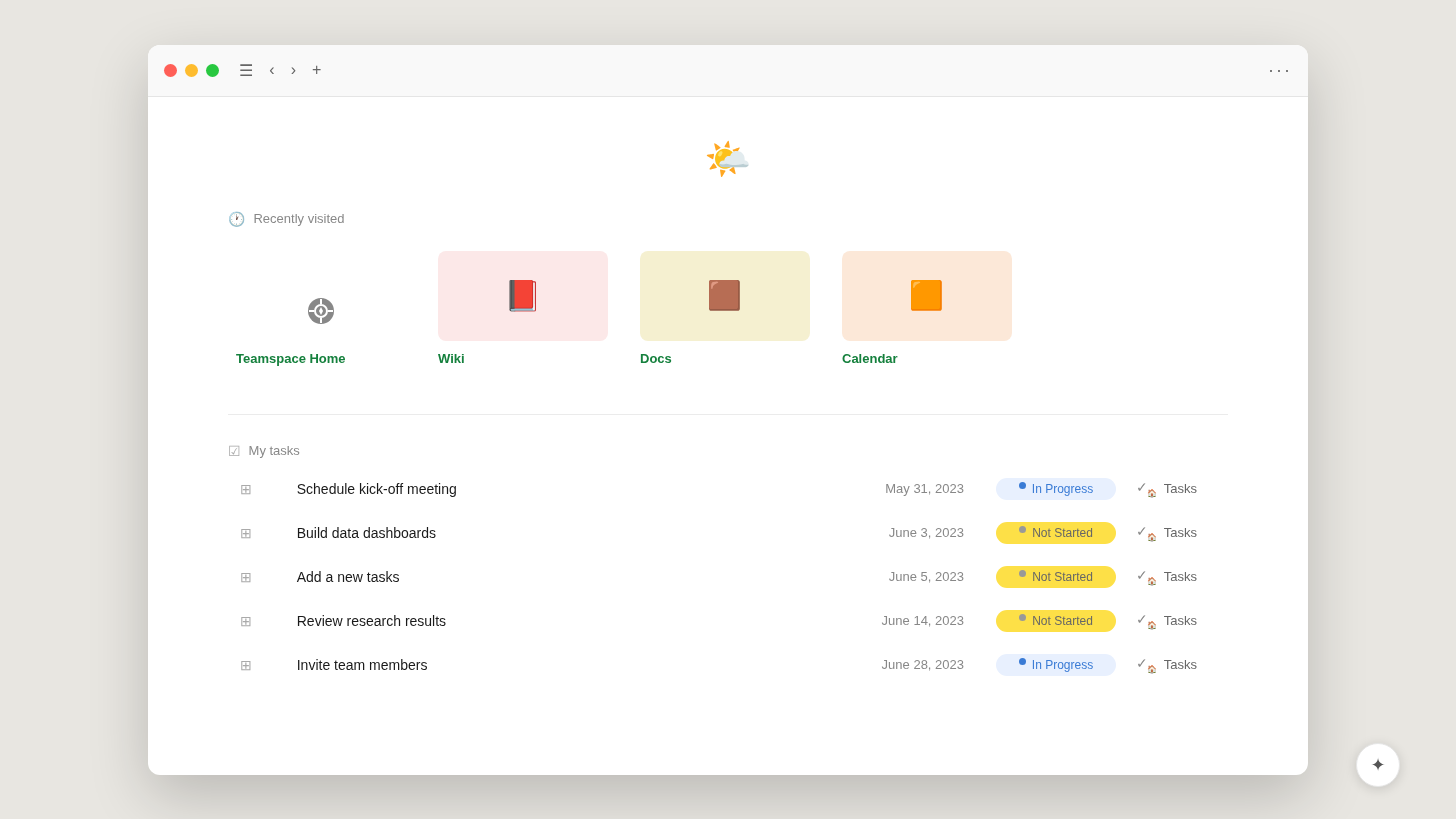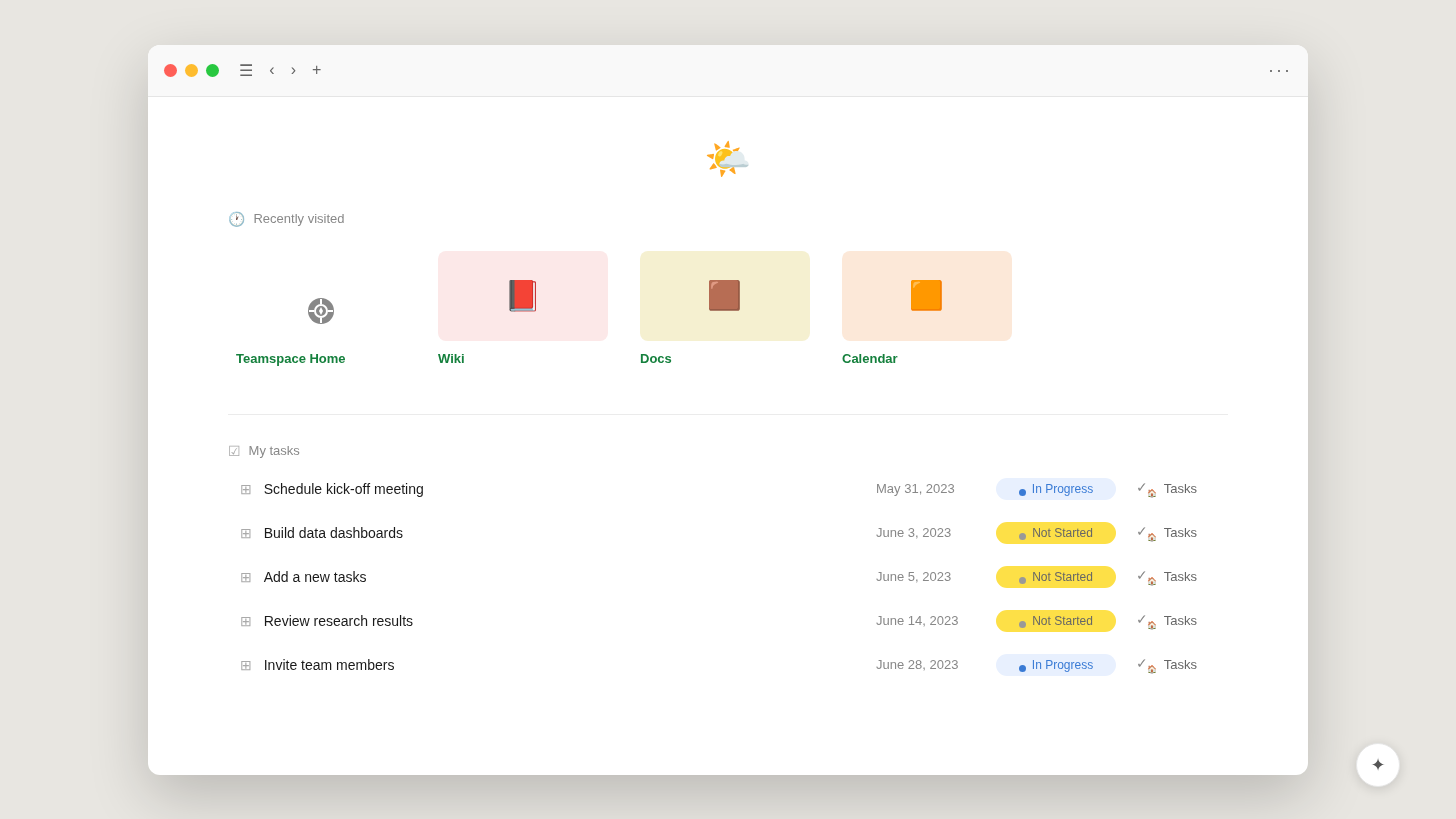--- a/index.html
+++ b/index.html
@@ -198,32 +198,34 @@
       font-size: 14px;
       margin-right: 12px;
       flex-shrink: 0;
     }
 
     .task-name {
       flex: 1;
       font-size: 14px;
       color: #1a1a1a;
       font-weight: 400;
+      margin-left: 33px;
     }
 
     .task-date {
       font-size: 13px;
       color: #888;
-      margin-right: 20px;
+      margin-right: 32px;
       min-width: 100px;
+      text-align: right;
     }
 
     .task-status {
       display: flex;
-      align-items: flex-end;
+      align-items: flex-start;
       gap: 6px;
       padding: 4px 12px;
       border-radius: 20px;
       font-size: 12px;
       font-weight: 500;
       min-width: 120px;
       justify-content: center;
       margin-right: 20px;
     }
 

